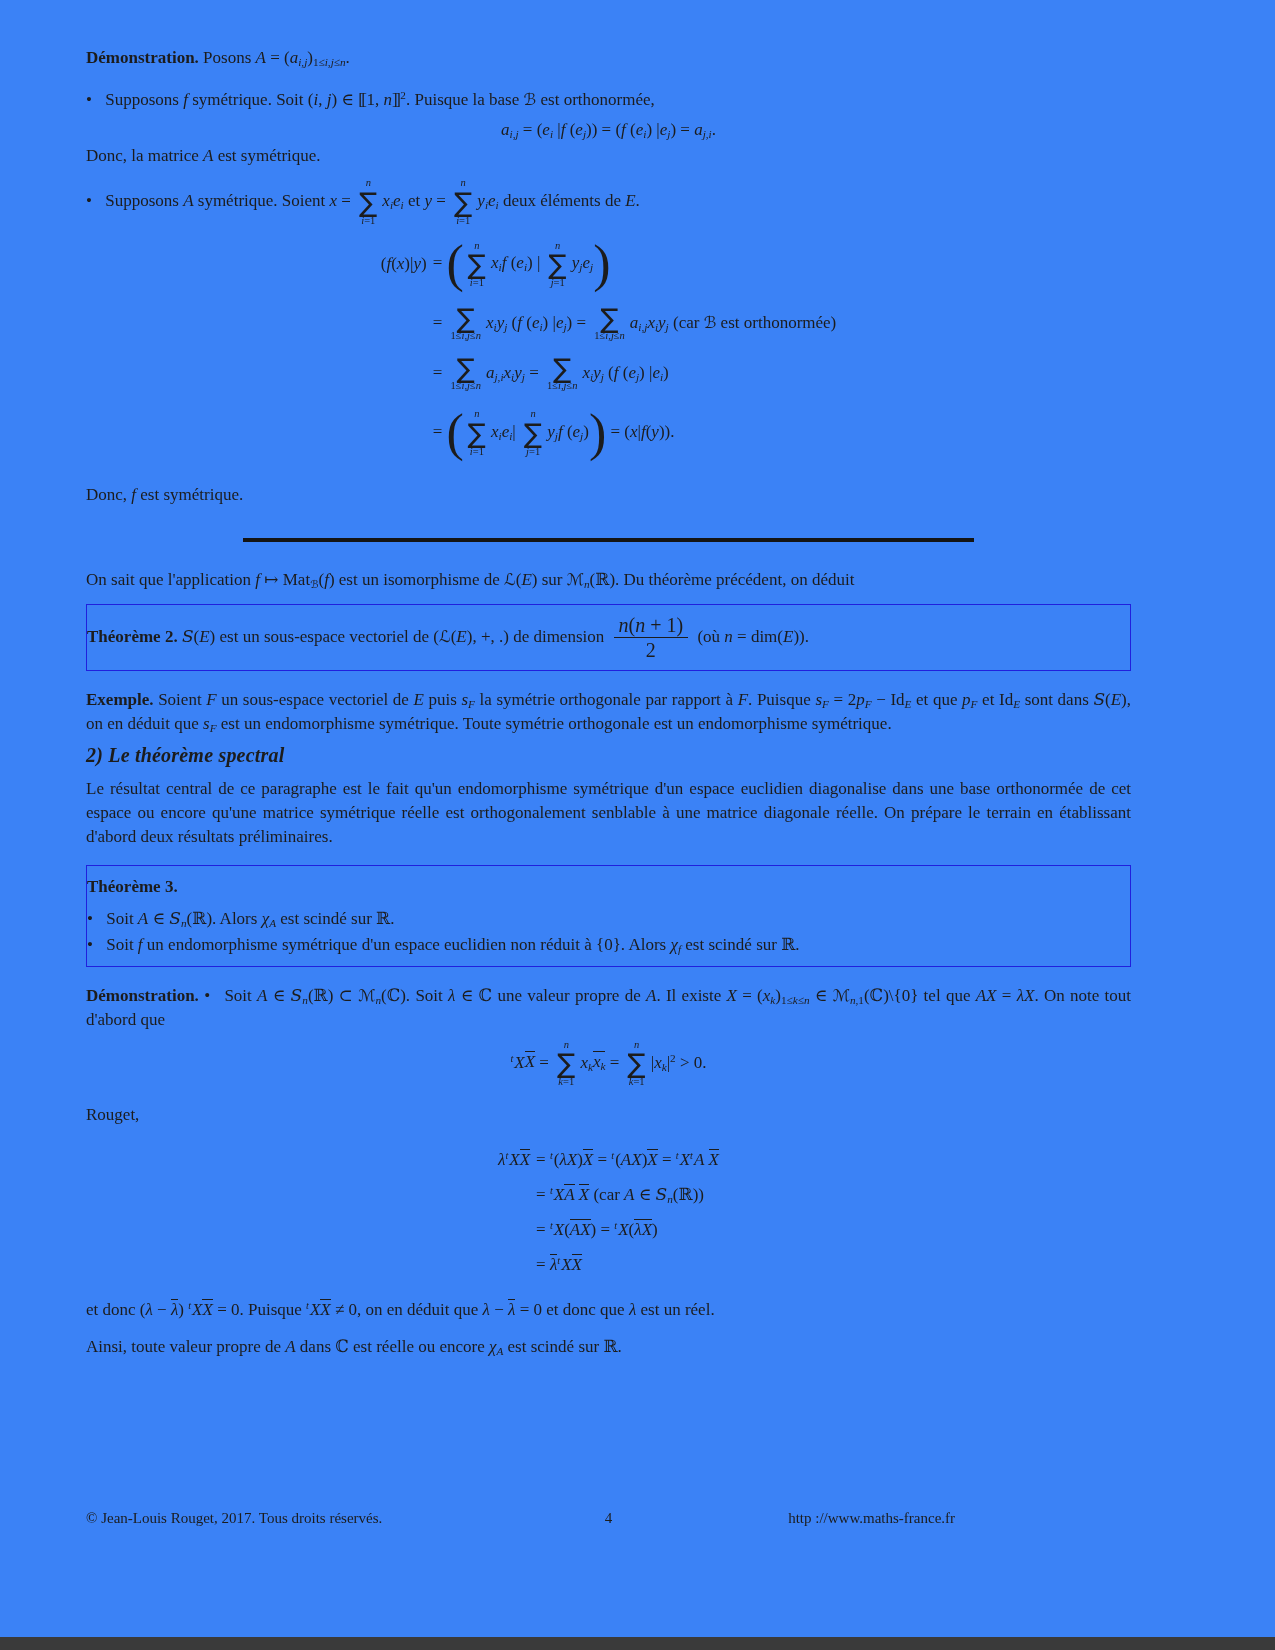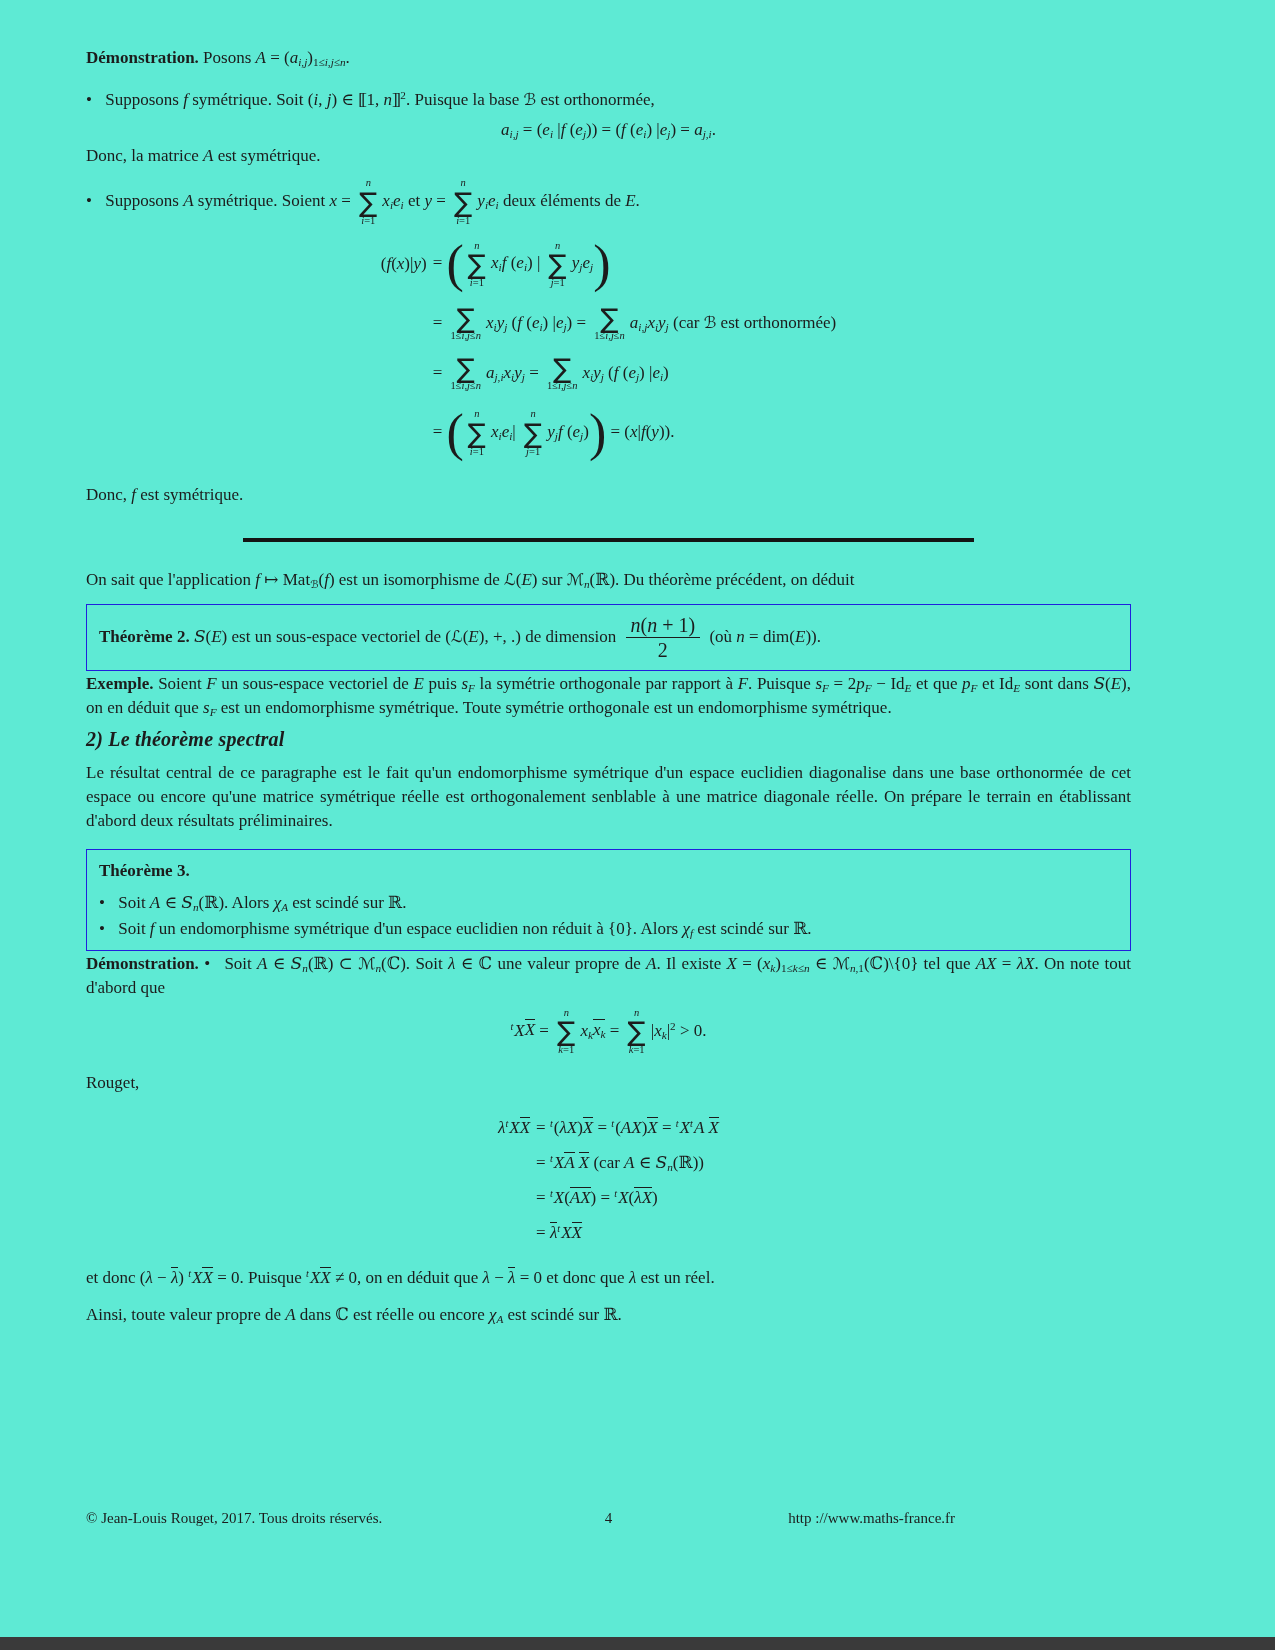--- a/index.html
+++ b/index.html
@@ -1,18 +1,18 @@
 <!DOCTYPE html>
 <html><head>
 <meta charset="utf-8">
 <style>
   * { margin:0; padding:0; box-sizing:border-box; }
   html,body { background:#e8e8e8; }
   body { width:1275px; font-family:"Liberation Serif","DejaVu Serif",serif; color:#1c1c1c; }
-  .page { position:relative; width:1275px; height:1650px; background:#5eead4; padding:46px 144px 0 86px; overflow:hidden; }
+  .page { position:relative; width:1275px; height:1650px; background:#3b82f6; padding:46px 144px 0 86px; overflow:hidden; }
 
   .para { font-size:17px; line-height:1.42; margin-bottom:26px; }
   .just { text-align:justify; }
   b { font-weight:bold; }
   i { font-style:italic; }
   sub, sup { font-size:0.66em; line-height:0; }
   sub { vertical-align:-0.28em; }
   sup { vertical-align:0.5em; }
   sup.st { margin-right:1px; font-size:0.6em; }
   .bullet { display:inline-block; margin-right:9px; }
@@ -41,21 +41,21 @@
   .eq-center { text-align:center; font-size:17px; margin:6px 0 14px; }
   .eq-center.tall { margin:8px 0 16px; }
 
   
   .align-block { display:table; margin:0 auto 16px; }
   .align-row { display:table-row; }
   .align-row .lhs { display:table-cell; text-align:right; vertical-align:middle; padding:7px 2px 7px 0; font-size:17px; }
   .align-row .rhs { display:table-cell; text-align:left; vertical-align:middle; padding:7px 0 7px 4px; font-size:17px; }
 
   
-  .thm-box { border:1.6px solid #2020dd; padding:9px 12px 8px; margin:0 0 0; }
+  .thm-box { border:1.6px solid #2020dd; padding:9px 0 8px; margin:0 0 16px; }
   .thm-box .para { margin-bottom:3px; }
   .thm-box .para:last-child { margin-bottom:0; }
 
   .midrule { border:none; border-top:4px solid #141414; width:70%; margin:30px auto 26px; }
 
   .section-heading { font-size:20px; font-weight:bold; font-style:italic; margin:2px 0 10px; letter-spacing:0.2px; }
 
   .footer { position:absolute; top:1510px; left:86px; right:144px; display:flex; align-items:baseline; font-size:15px; }
   .footer .fl { flex:1; text-align:left; }
   .footer .fc { flex:0 0 auto; }

